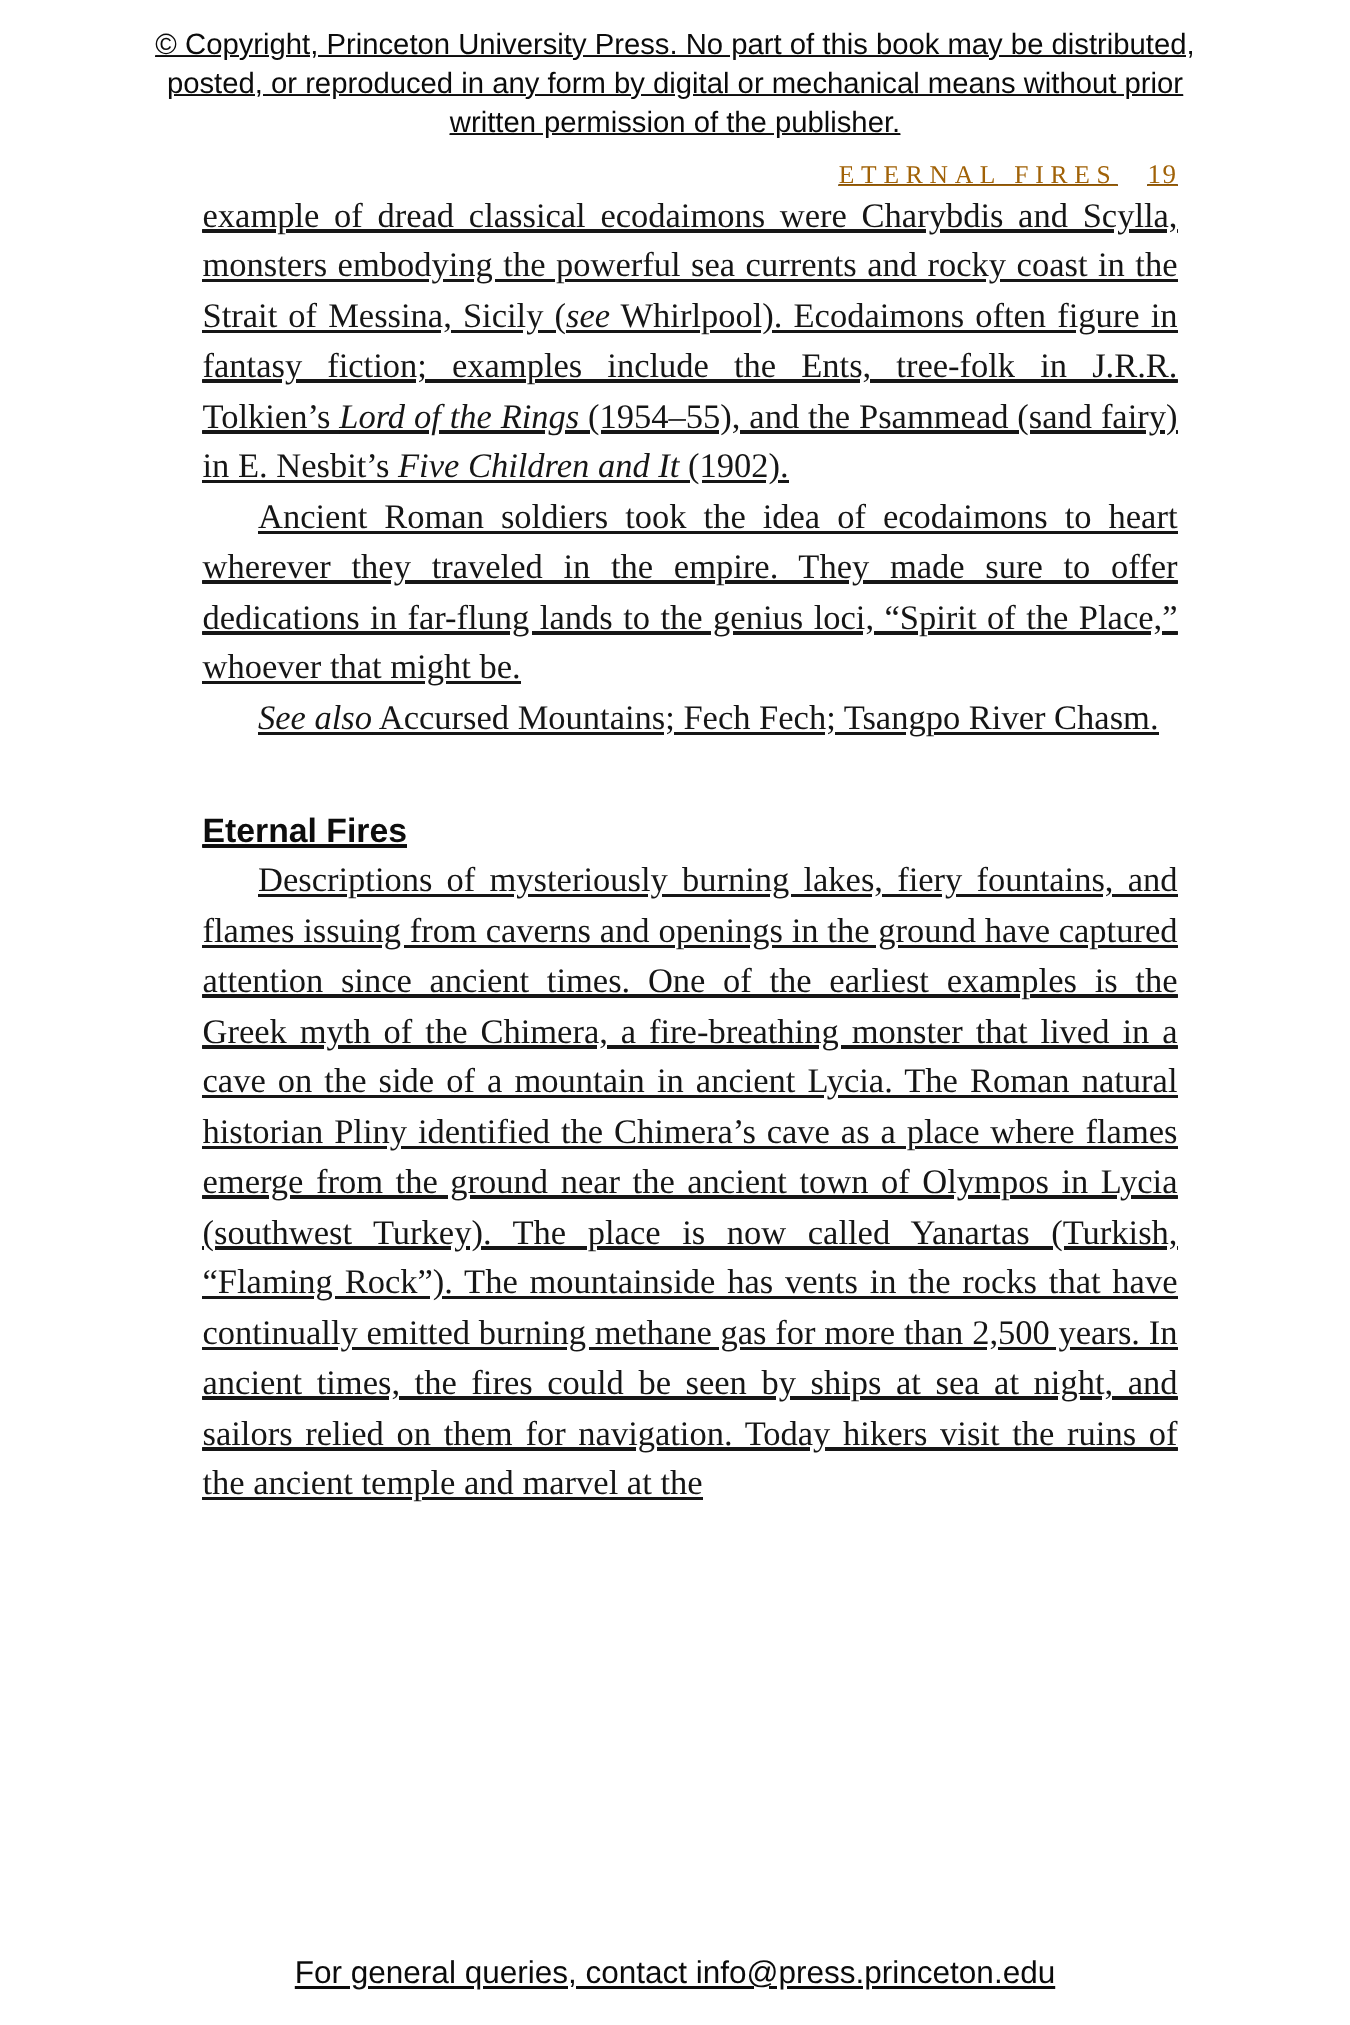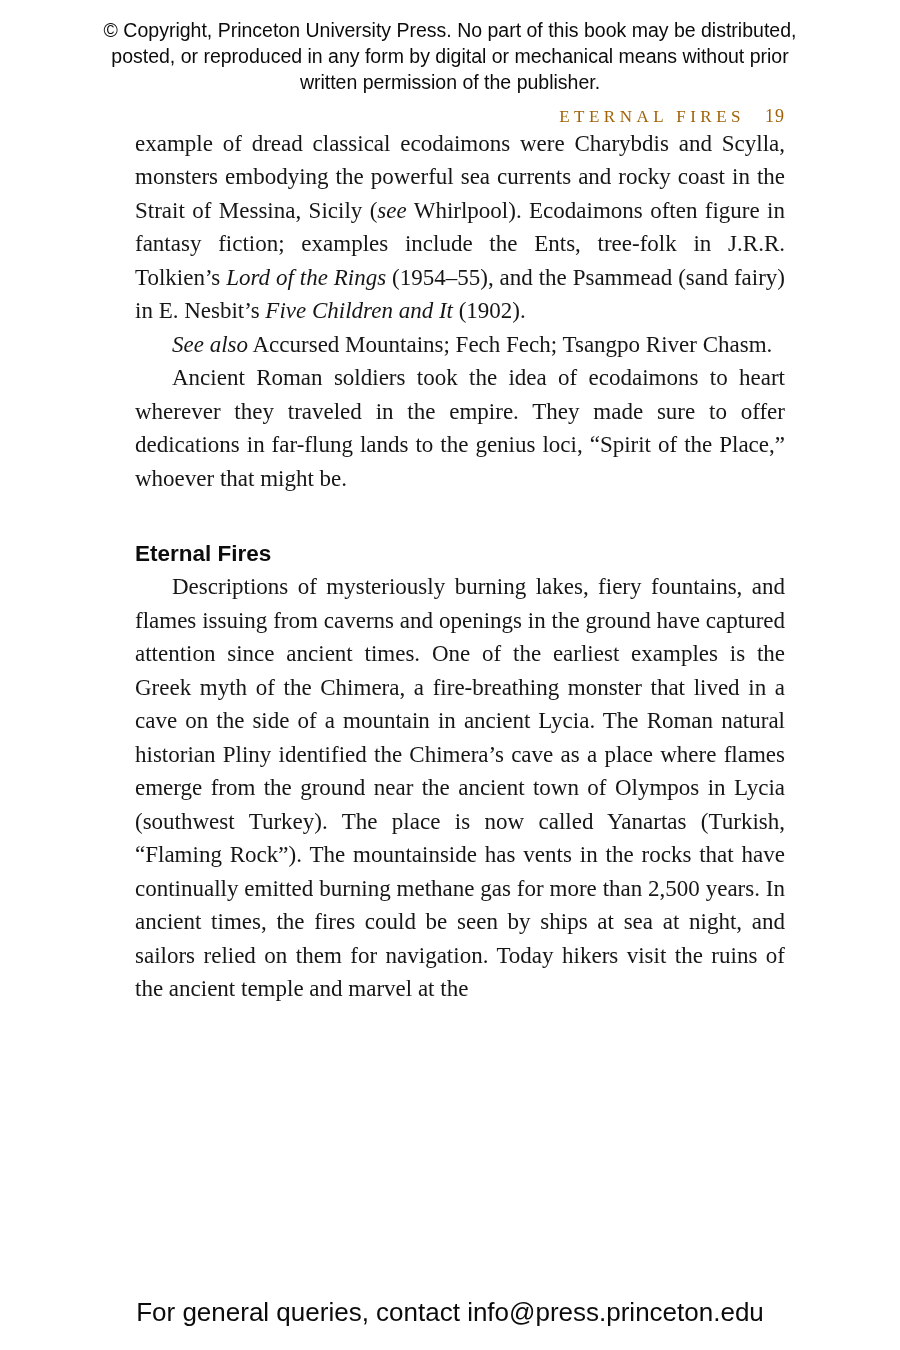--- a/index.html
+++ b/index.html
@@ -1,15 +1,15 @@
 <!DOCTYPE html>
 <html><head>
 <meta charset="utf-8">
 <style>
-  * { margin: 0; padding: 0; box-sizing: border-box; }
+  * { margin: 0; padding: 0; box-sizing: border-box; text-decoration: underline; }
   html, body { background: #ffffff; }
   .page {
     position: relative;
     width: 900px;
     height: 1350px;
     margin: 0 auto;
     background: #ffffff;
     color: #131313;
     overflow: hidden;
     font-family: "Liberation Serif", serif;
@@ -62,41 +62,41 @@
     text-align: left;
     line-height: 33.5px;
   }
   .page-footer {
     position: absolute;
     left: 0;
     right: 0;
     bottom: 22px;
     text-align: center;
     font-family: "Liberation Sans", sans-serif;
-    font-size: 26px;
+    font-size: 21px;
     color: #0b0b0b;
   }
 </style>
 </head>
 <body>
 
 <div class="page">
 
   <header class="copyright">© Copyright, Princeton University Press. No part of this book may be distributed, posted, or reproduced in any form by digital or mechanical means without prior written permission of the publisher.</header>
 
   <div class="running-header">
     <span>ETERNAL FIRES</span><span class="pagenum">19</span>
   </div>
 
   <main class="body-text">
 
     <section id="continuation-paragraphs">
         <p class="para"><span>example of dread classical ecodaimons were Charybdis and Scylla, monsters embodying the powerful sea currents and rocky coast in the Strait of Messina, Sicily (</span><i>see</i><span> Whirlpool). Ecodaimons often figure in fantasy fiction; examples include the Ents, tree-folk in J.R.R. Tolkien’s </span><i>Lord of the Rings</i><span> (1954–55), and the Psammead (sand fairy) in E. Nesbit’s </span><i>Five Children and It</i><span> (1902).</span></p>
+        <p class="para indent"><span>Ancient Roman soldiers took the idea of ecodaimons to heart wherever they traveled in the empire. They made sure to offer dedications in far-flung lands to the genius loci, “Spirit of the Place,” whoever that might be.</span></p>
         <p class="para indent"><i>See also</i><span> Accursed Mountains; Fech Fech; Tsangpo River Chasm.</span></p>
-        <p class="para indent"><span>Ancient Roman soldiers took the idea of ecodaimons to heart wherever they traveled in the empire. They made sure to offer dedications in far-flung lands to the genius loci, “Spirit of the Place,” whoever that might be.</span></p>
       </section>
 
     <section class="entry-section">
       <h2 class="entry-heading">Eternal Fires</h2>
       <div id="entry-paragraphs">
           <p class="para indent"><span>Descriptions of mysteriously burning lakes, fiery fountains, and flames issuing from caverns and openings in the ground have captured attention since ancient times. One of the earliest examples is the Greek myth of the Chimera, a fire-breathing monster that lived in a cave on the side of a mountain in ancient Lycia. The Roman natural historian Pliny identified the Chimera’s cave as a place where flames emerge from the ground near the ancient town of Olympos in Lycia (southwest Turkey). The place is now called Yanartas (Turkish, “Flaming Rock”). The mountainside has vents in the rocks that have continually emitted burning methane gas for more than 2,500 years. In ancient times, the fires could be seen by ships at sea at night, and sailors relied on them for navigation. Today hikers visit the ruins of the ancient temple and marvel at the</span></p>
         </div>
     </section>
 
   </main>

